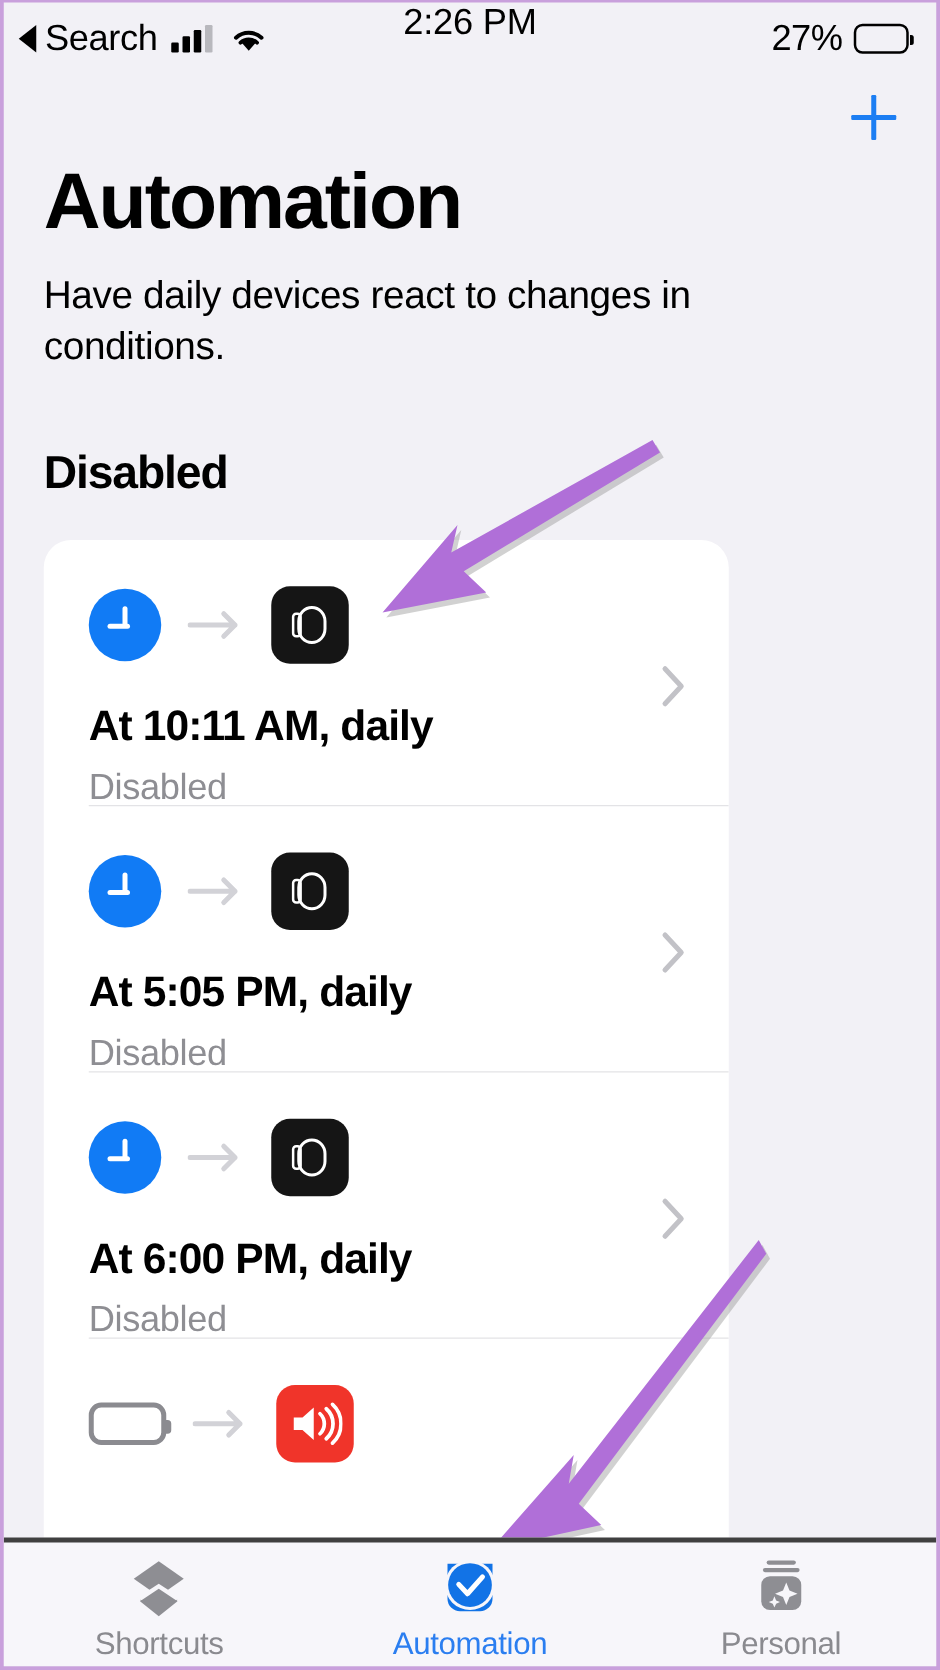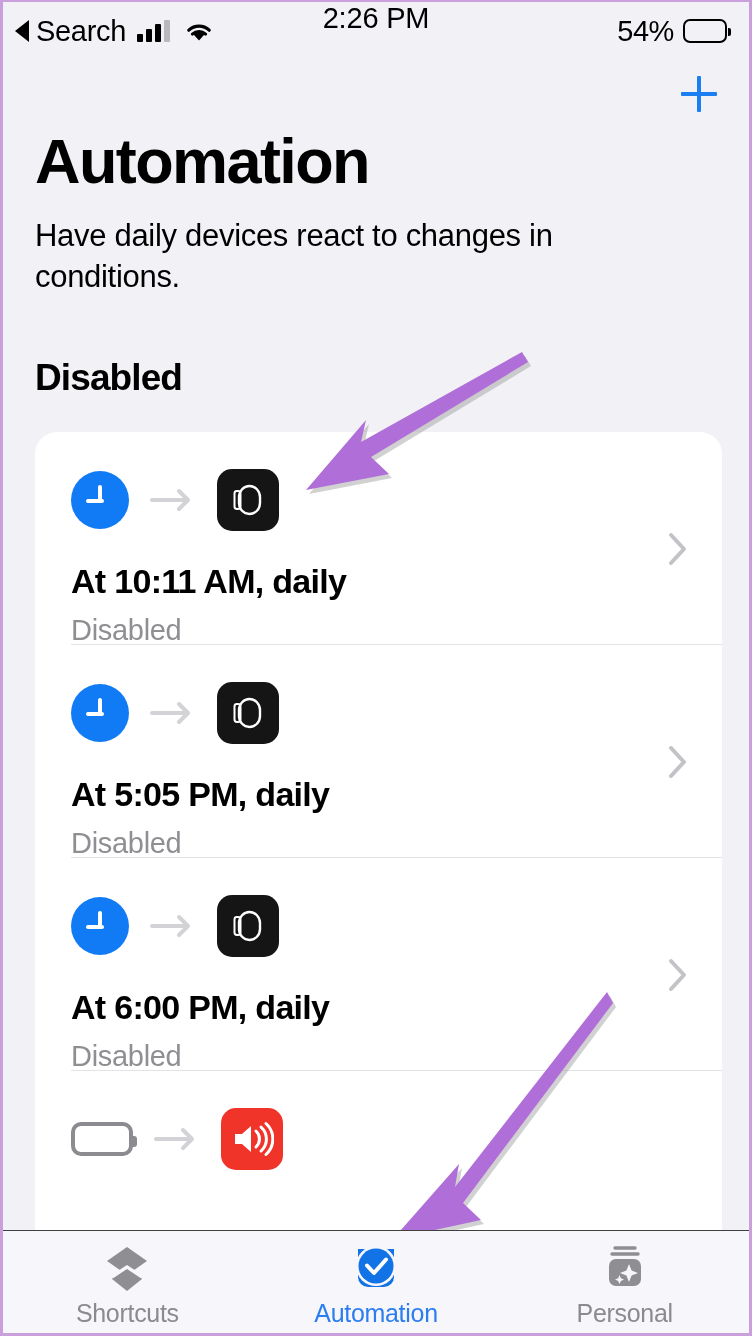--- a/index.html
+++ b/index.html
@@ -159,21 +159,21 @@
     font-weight: 700;
     letter-spacing: -0.9px;
     color: #000;
     margin: 0;
   }
 
   
   .card {
     position: absolute;
     top: 430px; left: 32px;
-    width: 687px;
+    width: 548px;
     background: #ffffff;
     border-radius: 22px;
     overflow: hidden;
   }
   .auto-row {
     position: relative;
     padding: 36px 0 0 0;
     min-height: 203px;
     box-sizing: border-box;
     cursor: pointer;
@@ -282,21 +282,21 @@
     margin: 18px 0 0 36px;
     line-height: 1;
   }
 
   
   .tabbar {
     position: absolute;
     bottom: 0; left: 0; right: 0;
     height: 103px;
     background: #f7f6fa;
-    border-top: 1px solid #404040;
+    border-top: 4px solid #404040;
     display: flex;
     box-sizing: border-box;
   }
   .tab {
     flex: 1;
     display: flex;
     flex-direction: column;
     align-items: center;
     justify-content: center;
     gap: 5px;
@@ -336,21 +336,21 @@
       <span class="sb-wifi">
         <svg width="30" height="23" viewBox="0 0 30 23">
           <path d="M15 20.5 L9.6 14.4 a8 8 0 0 1 10.8 0 Z" fill="#000"></path>
           <path d="M4.8 10.2 a15 15 0 0 1 20.4 0" stroke="#000" stroke-width="3.2" fill="none" stroke-linecap="round"></path>
           <path d="M8.4 14.1 a10 10 0 0 1 13.2 0" stroke="#000" stroke-width="3.1" fill="none" stroke-linecap="round"></path>
         </svg>
       </span>
     </div>
     <div class="sb-center">2:26 PM</div>
     <div class="sb-right">
-      <span class="sb-batt-pct">54%</span>
+      <span class="sb-batt-pct">27%</span>
       <span class="sb-batt">
         <span class="sb-batt-fill"></span>
       </span>
     </div>
   </div>
 
   <div class="navbar">
     <div class="plus-btn"></div>
   </div>
 

